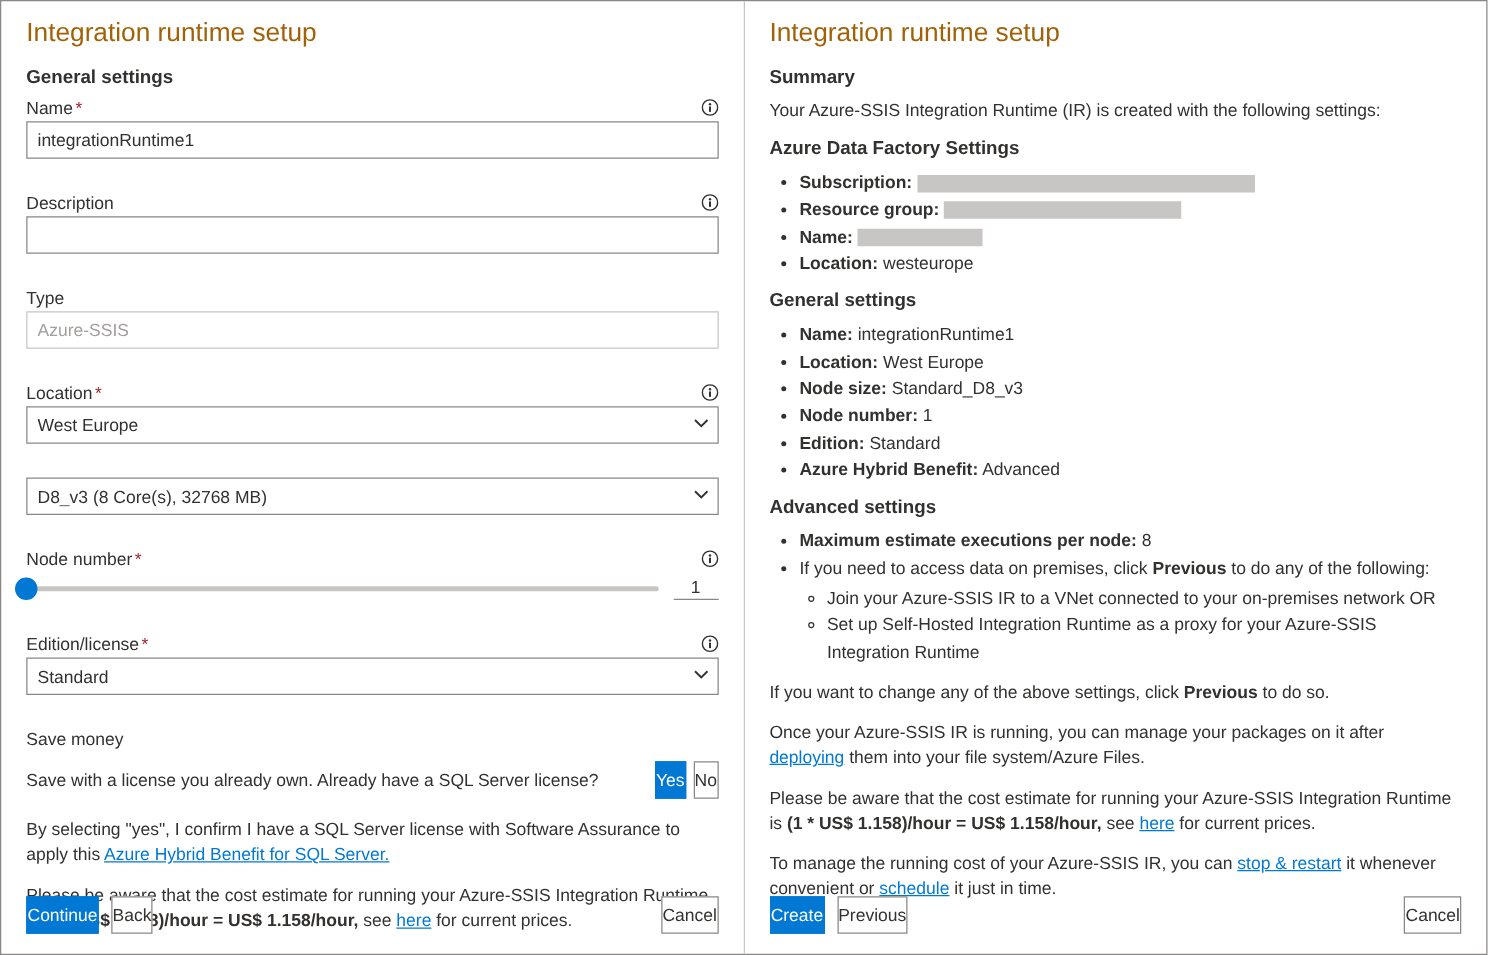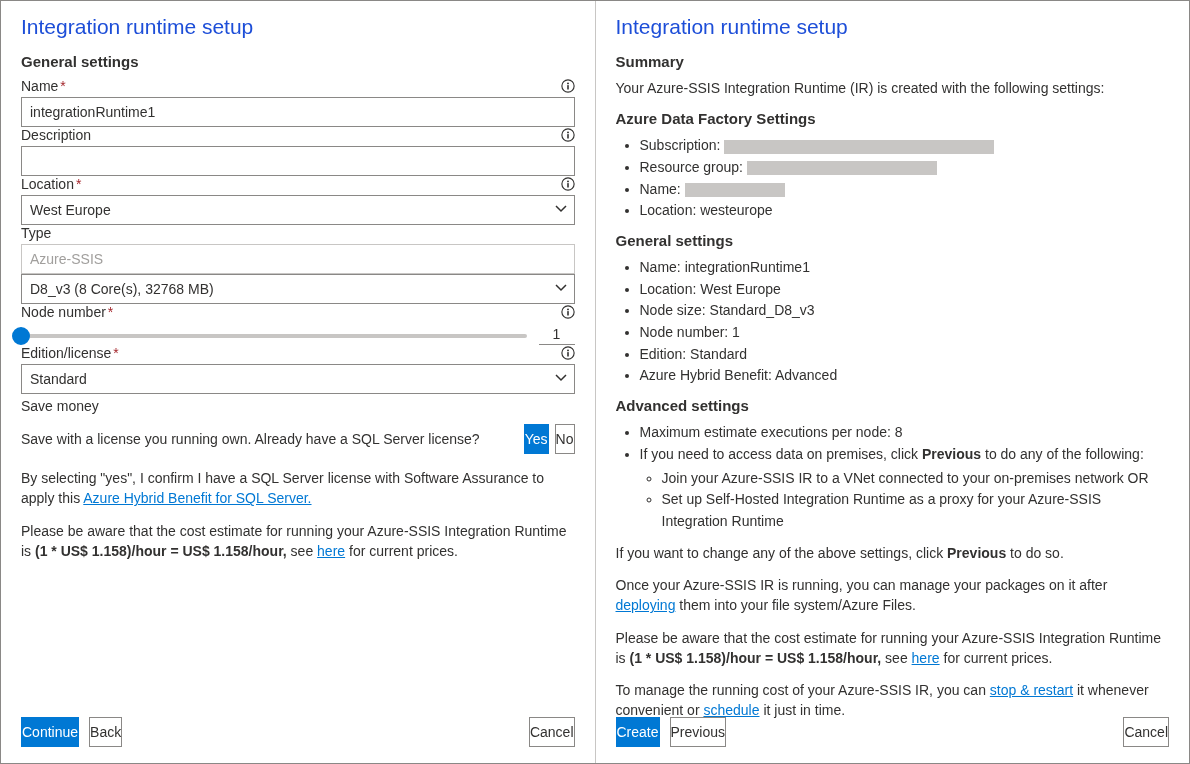--- a/index.html
+++ b/index.html
@@ -16,30 +16,30 @@
     .panel {
       flex: 1;
       padding: 14px 20px 60px 20px;
       position: relative;
       overflow: hidden;
     }
     .panel-left { border-right: 1px solid #c8c6c4; }
     .title {
       font-size: 21px;
       font-weight: 400;
-      color: #1d4ed8;
+      color: #a16207;
       margin-bottom: 14px;
     }
     .section-title {
       font-weight: 600;
       font-size: 15px;
       margin-bottom: 8px;
       margin-top: 6px;
     }
-    .field { margin-bottom: 0; }
+    .field { margin-bottom: 27px; }
     .field-label-row {
       display: flex;
       align-items: center;
       justify-content: space-between;
       margin-bottom: 3px;
     }
     .field-label { font-size: 14px; color: #323130; }
     .required { color: #a4262c; margin-left: 2px; }
     .info-icon {
       width: 14px; height: 14px;
@@ -134,21 +134,21 @@
     ul.sub { list-style: circle; padding-left: 22px; margin-top: 2px; }
     .redacted {
       display: inline-block;
       background: #c8c6c4;
       height: 14px;
       vertical-align: middle;
     }
     .redacted.w1 { width: 270px; }
     .redacted.w2 { width: 190px; }
     .redacted.w3 { width: 100px; }
-    .kv-label { font-weight: 400; }
+    .kv-label { font-weight: 700; }
   </style>
 </head>
 <body>
 
 <div class="panel panel-left">
   <div class="title">Integration runtime setup</div>
   <div class="section-title">General settings</div>
 
   <div class="field">
     <div class="field-label-row">
@@ -165,44 +165,44 @@
   <div class="field">
     <div class="field-label-row">
       <div><span class="field-label">Description</span></div>
       <span class="info-icon"><svg viewBox="0 0 16 16">
             <circle cx="8" cy="8" r="7" fill="none" stroke="#323130" stroke-width="1.3"></circle>
             <circle cx="8" cy="5" r="1.1"></circle>
             <rect x="7.1" y="7" width="1.8" height="5"></rect>
           </svg></span>
     </div>
     <input class="text-input" value="" style="">
+  </div>
+
+  <div class="field">
+    <div class="field-label-row">
+      <div><span class="field-label">Type</span></div>
+    </div>
+    <input class="text-input disabled" disabled="" value="Azure-SSIS" style="">
   </div>
 
   <div class="field">
     <div class="field-label-row">
       <div><span class="field-label">Location</span><span class="required">*</span></div>
       <span class="info-icon"><svg viewBox="0 0 16 16">
             <circle cx="8" cy="8" r="7" fill="none" stroke="#323130" stroke-width="1.3"></circle>
             <circle cx="8" cy="5" r="1.1"></circle>
             <rect x="7.1" y="7" width="1.8" height="5"></rect>
           </svg></span>
     </div>
     <div class="select-wrapper">
       <input class="select-input" readonly="" value="West Europe" style="">
       <span class="chevron"><svg viewBox="0 0 12 12">
             <path d="M1 3 L6 8 L11 3" fill="none" stroke="#323130" stroke-width="1.5"></path>
           </svg></span>
     </div>
-  </div>
-
-  <div class="field">
-    <div class="field-label-row">
-      <div><span class="field-label">Type</span></div>
-    </div>
-    <input class="text-input disabled" disabled="" value="Azure-SSIS" style="">
   </div>
 
   <div class="field">
     <div class="select-wrapper">
       <input class="select-input" readonly="" value="D8_v3 (8 Core(s), 32768 MB)" style="">
       <span class="chevron"><svg viewBox="0 0 12 12">
             <path d="M1 3 L6 8 L11 3" fill="none" stroke="#323130" stroke-width="1.5"></path>
           </svg></span>
     </div>
   </div>
@@ -237,21 +237,21 @@
       <input class="select-input" readonly="" value="Standard" style="">
       <span class="chevron"><svg viewBox="0 0 12 12">
             <path d="M1 3 L6 8 L11 3" fill="none" stroke="#323130" stroke-width="1.5"></path>
           </svg></span>
     </div>
   </div>
 
   <div class="save-label">Save money</div>
 
   <div class="save-row">
-    <div>Save with a license you running own. Already have a SQL Server license?</div>
+    <div>Save with a license you already own. Already have a SQL Server license?</div>
     <div class="btn-group">
       <button class="btn primary">Yes</button>
       <button class="btn">No</button>
     </div>
   </div>
 
   <div class="para">
     <span>By selecting "yes", I confirm I have a SQL Server license with Software Assurance to apply this </span><span class="link">Azure Hybrid Benefit for SQL Server.</span>
   </div>
 

